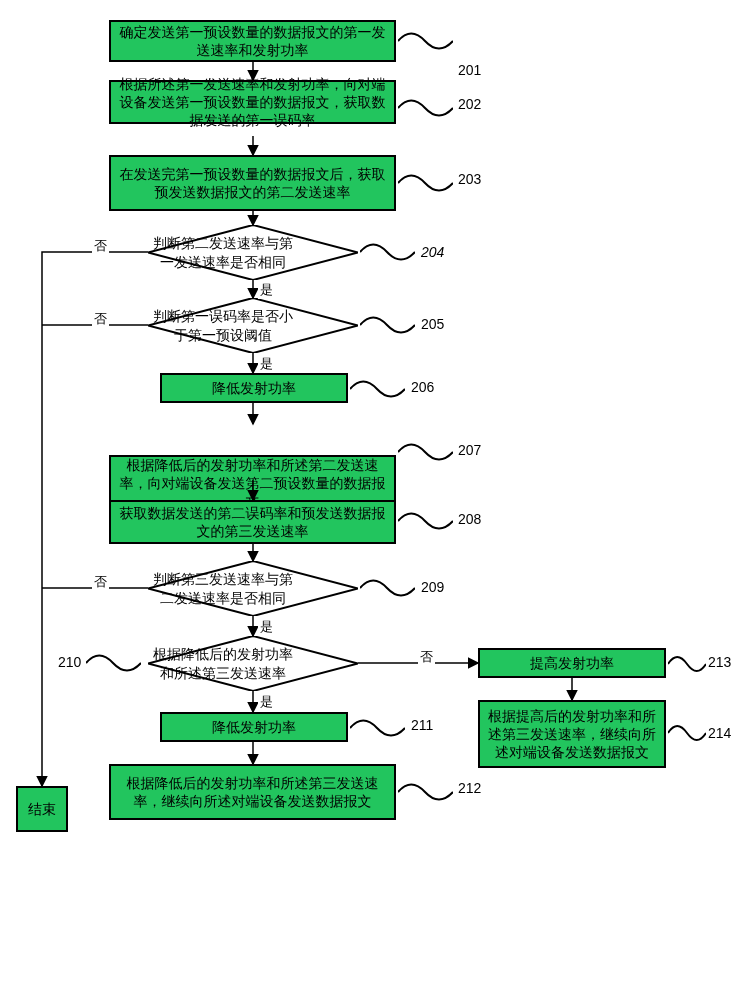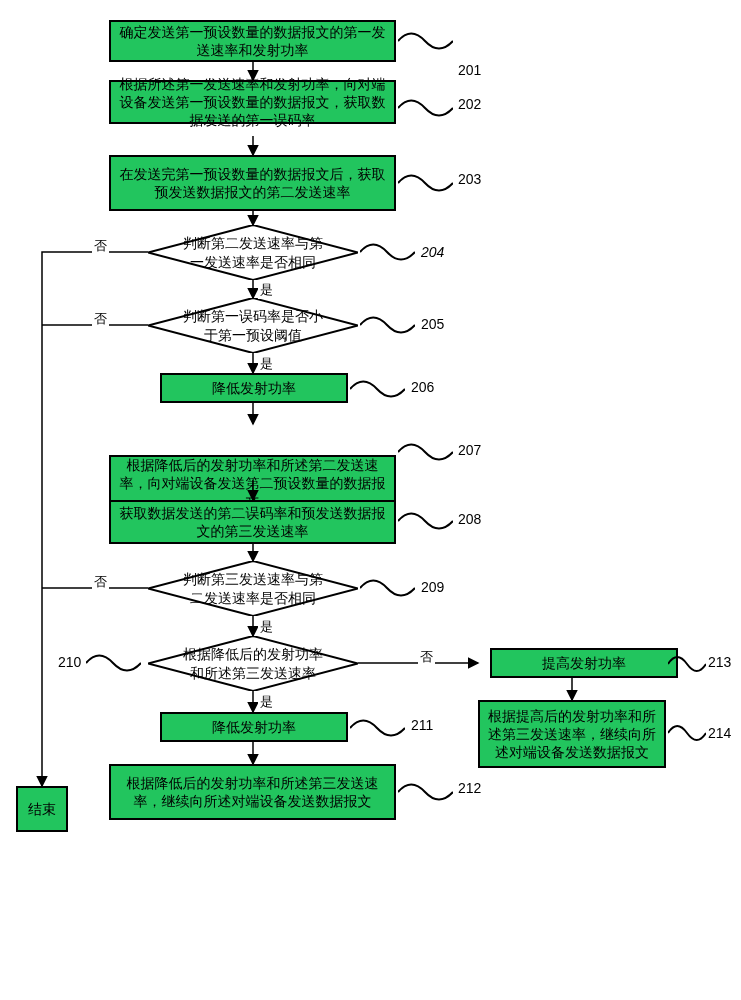--- a/index.html
+++ b/index.html
@@ -19,21 +19,20 @@
       justify-content: center;
       text-align: center;
       padding: 4px 8px;
       font-size: 14px;
       line-height: 1.3;
     }
     .diamond {
       position: absolute;
       display: flex;
       align-items: center;
-      justify-content: center;
     }
     .diamond-text {
       position: relative;
       z-index: 1;
       font-size: 14px;
       text-align: center;
       line-height: 1.3;
     }
     .step-label {
       position: absolute;
@@ -158,21 +157,21 @@
 <span class="step-label" style="left:411px; top:717px;">211</span>
 
 <div class="node" style="left:109px; top:764px; width:287px; height:56px;">
   <span>根据降低后的发射功率和所述第三发送速率，继续向所述对端设备发送数据报文</span>
 </div>
 <svg class="wavy" style="left:398px; top:781px;" width="55" height="22">
     <path d="M0 11 Q13 -4, 27 11 T55 11" stroke="black" stroke-width="2" fill="none"></path>
   </svg>
 <span class="step-label" style="left:458px; top:780px;">212</span>
 
-<div class="node" style="left:478px; top:648px; width:188px; height:30px;margin-left:12px;">
+<div class="node" style="left:478px; top:648px; width:188px; height:30px;">
   <span>提高发射功率</span>
 </div>
 <svg class="wavy" style="left:668px; top:653px;" width="38" height="22">
     <path d="M0 11 Q9 -3, 19 11 T38 11" stroke="black" stroke-width="2" fill="none"></path>
   </svg>
 <span class="step-label" style="left:708px; top:654px;">213</span>
 
 <div class="node" style="left:478px; top:700px; width:188px; height:68px;">
   <span>根据提高后的发射功率和所述第三发送速率，继续向所述对端设备发送数据报文</span>
 </div>

